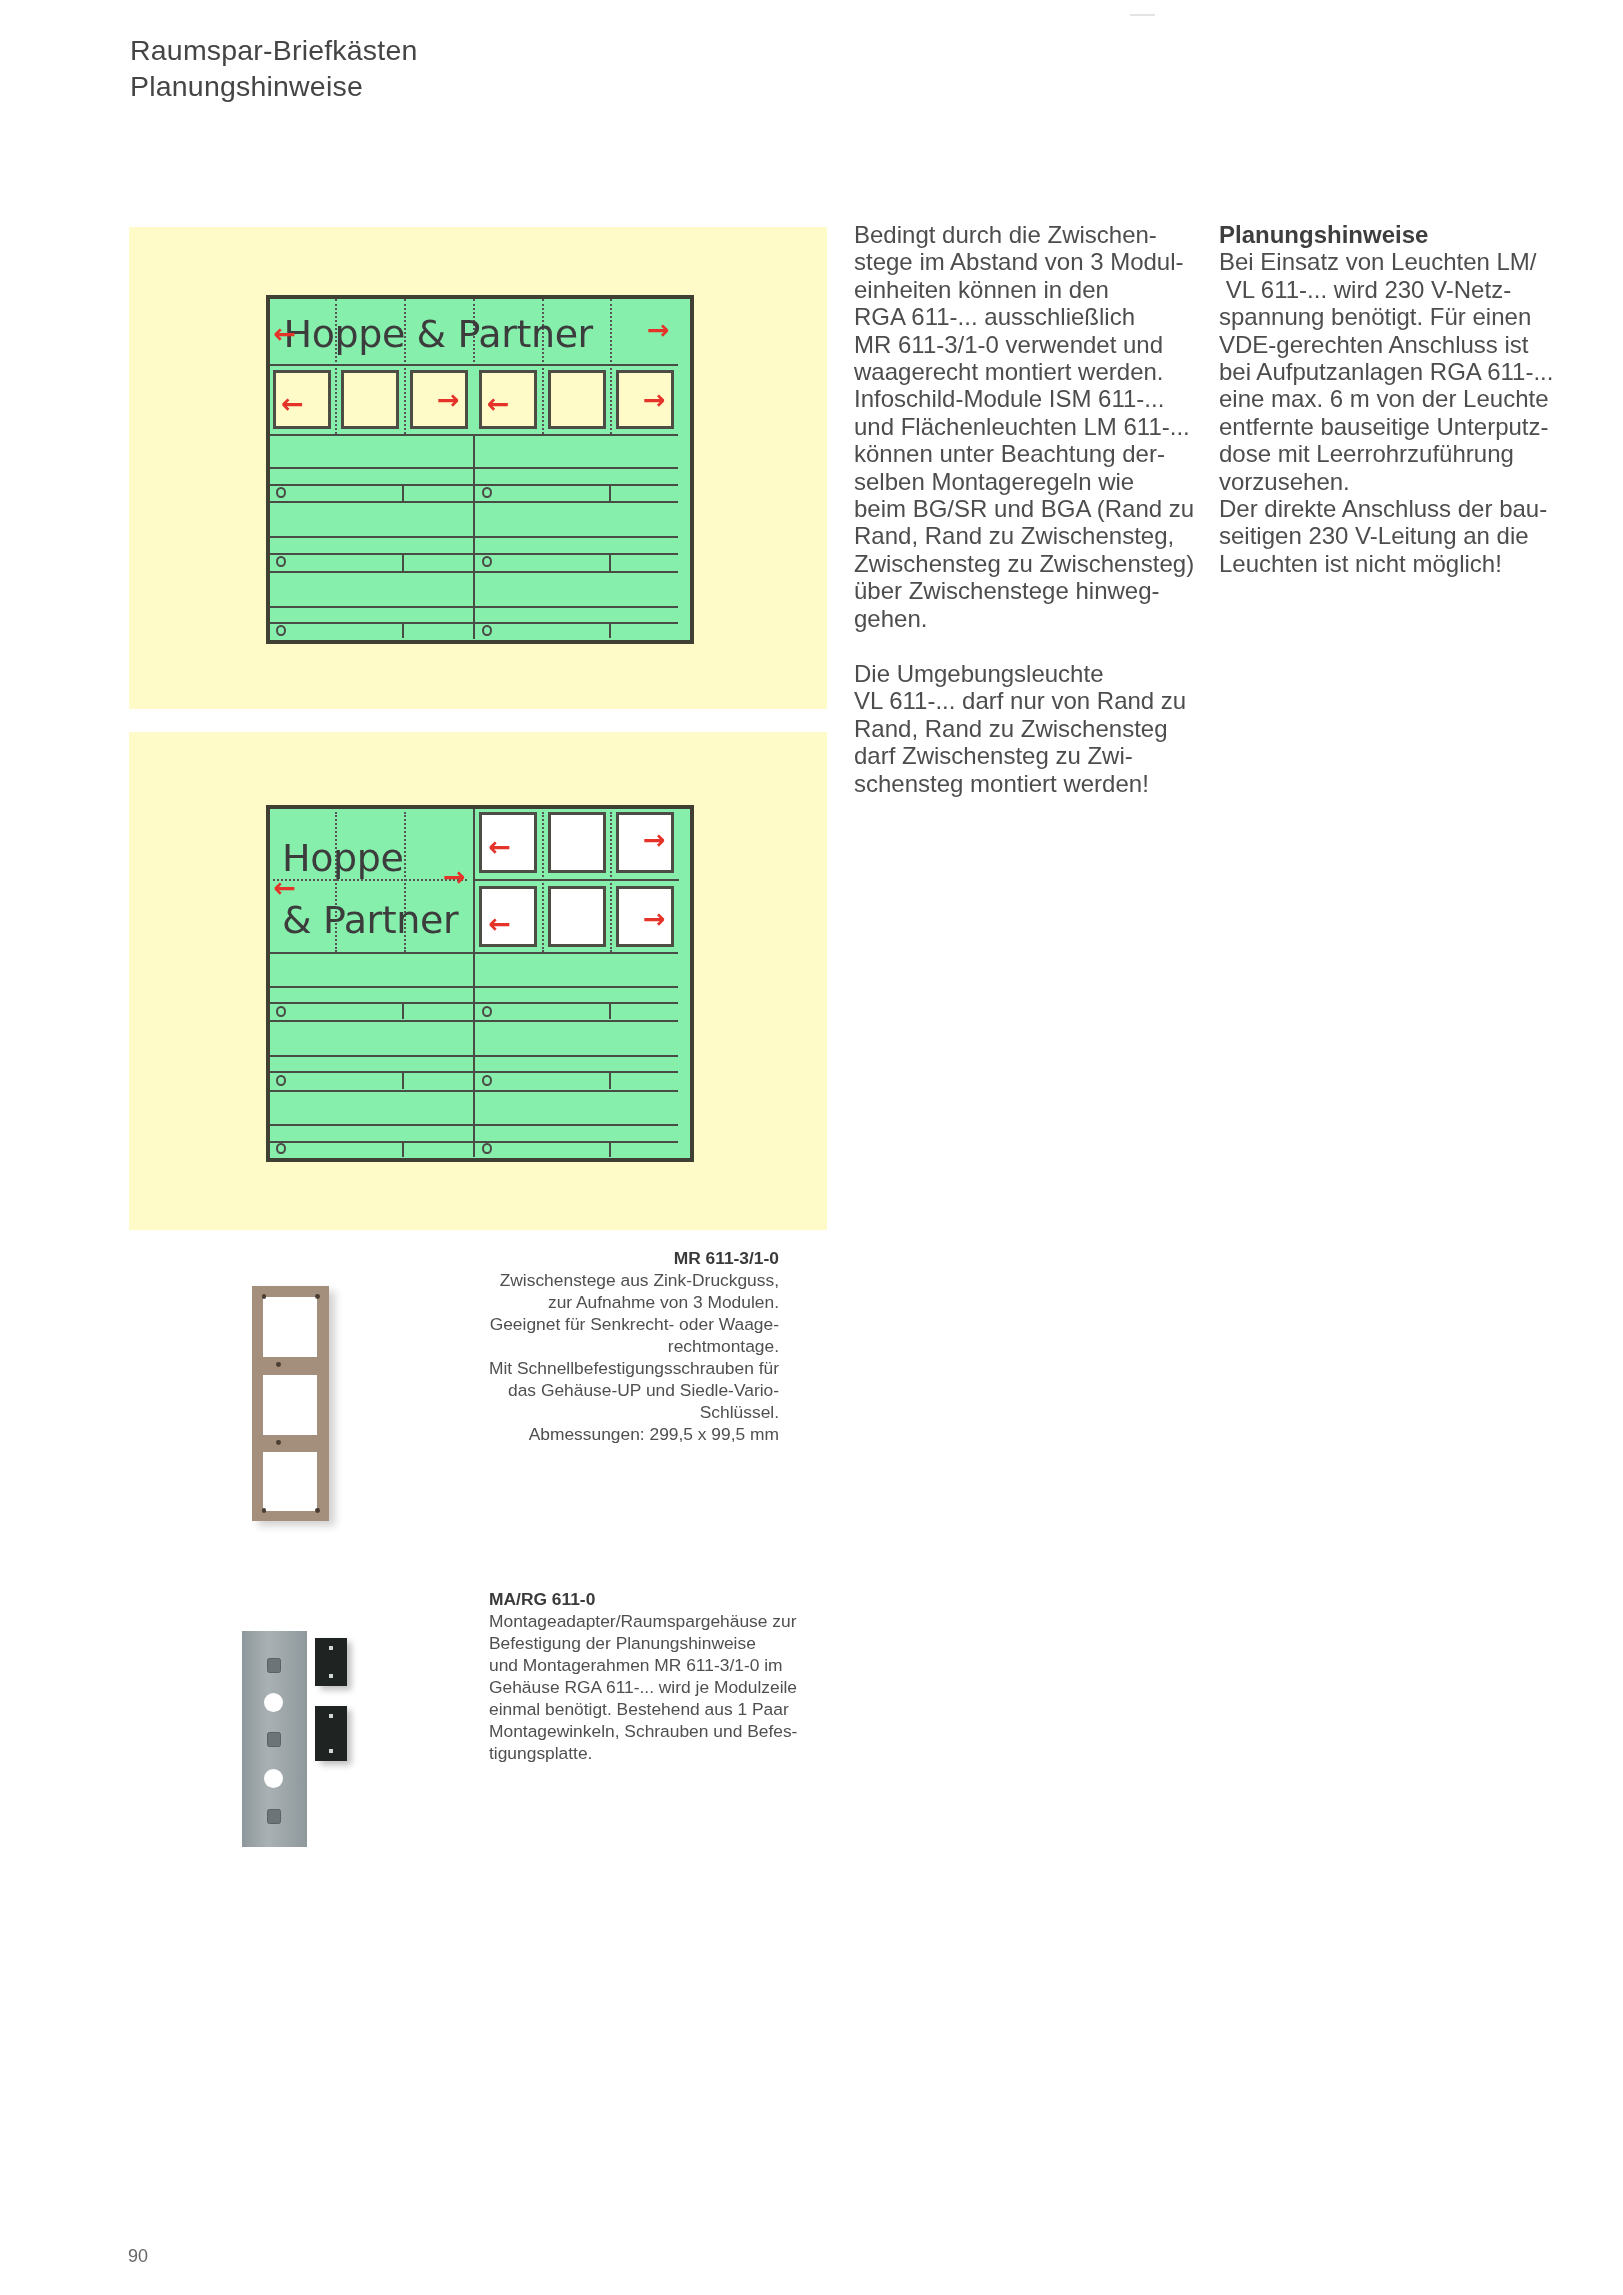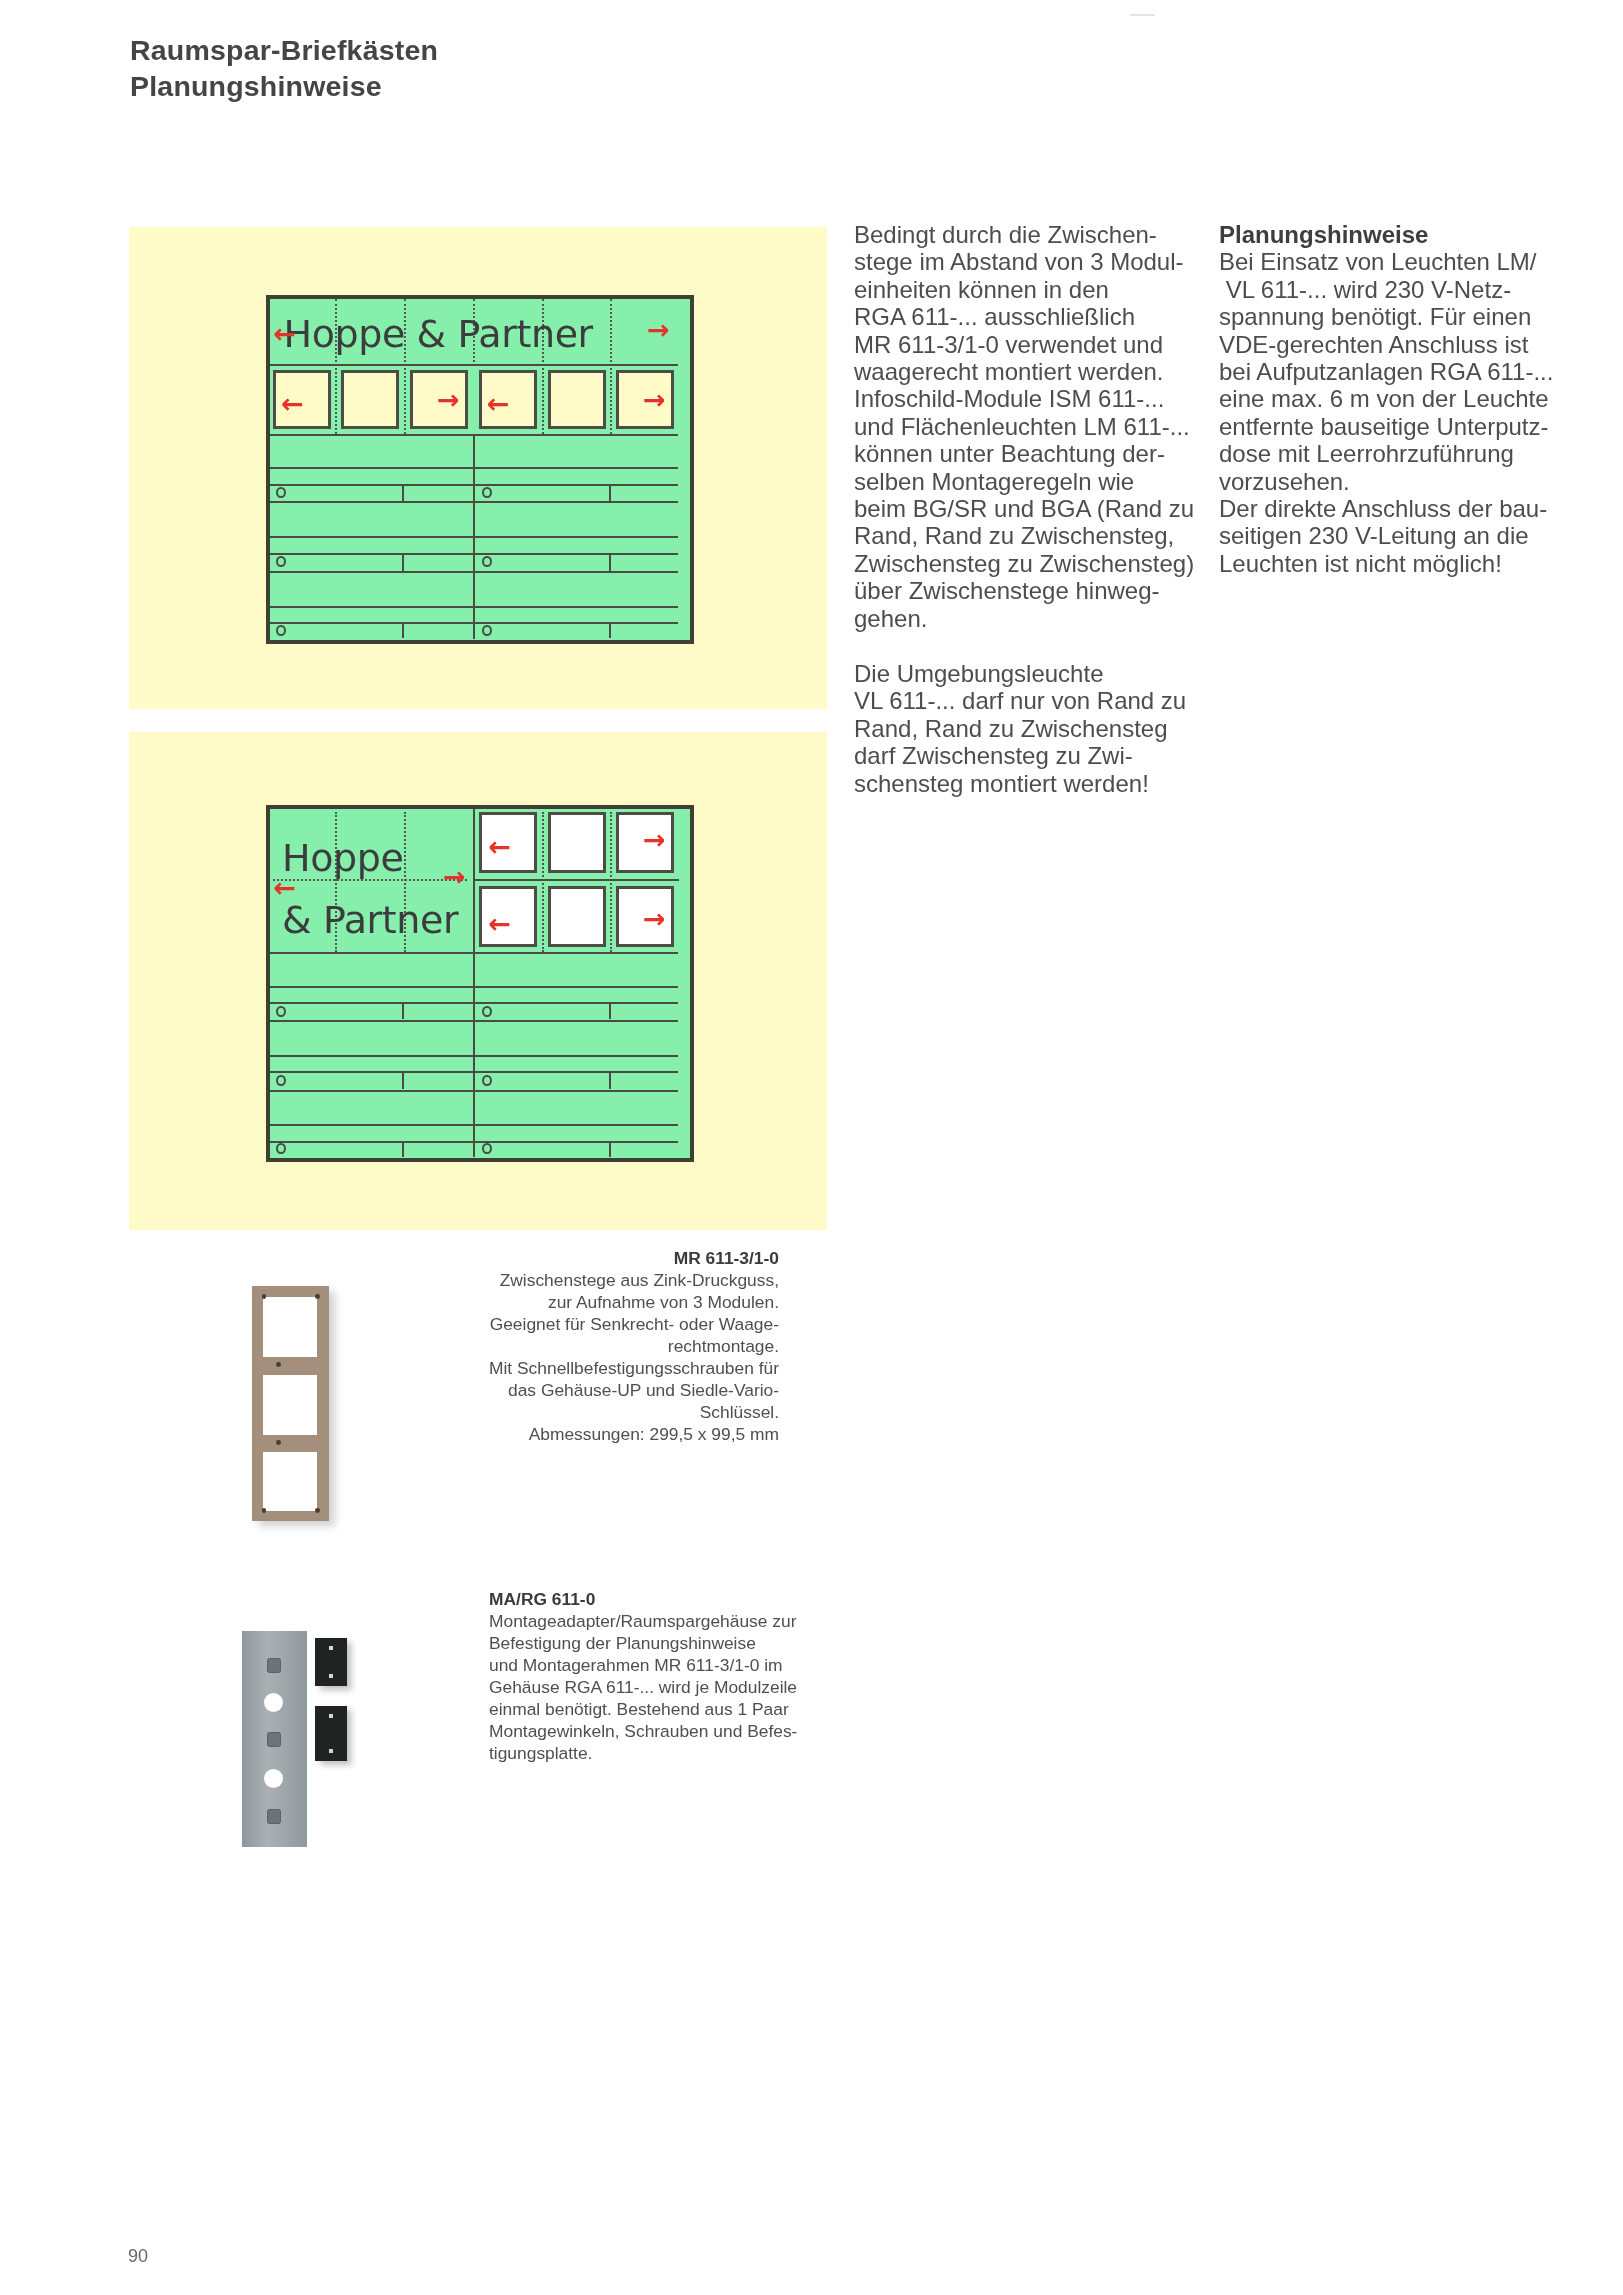--- a/index.html
+++ b/index.html
@@ -1,19 +1,19 @@
 <!DOCTYPE html>
 <html style="font-size:12.7px"><head>
 <meta charset="utf-8">
 <style>
   html, body { margin:0; padding:0; }
   body { width:1623px; height:2295px; position:relative; background:#ffffff; overflow:hidden;
          font-family:"Liberation Sans", "DejaVu Sans", sans-serif; color:#4a4a4a; }
   .abs { position:absolute; }
-  .title { left:130px; top:32px; font-size:28.5px; line-height:36px; font-weight:bold; color:#454545; letter-spacing:0.2px; }
+  .title { left:130px; top:32px; font-size:28.5px; line-height:36px; font-weight:normal; color:#454545; letter-spacing:0.2px; }
   .title div { white-space:nowrap; }
   .topmark { left:1130px; top:14.3px; width:25px; height:1.6px; background:#e4e4e4; }
 
   .panel { left:129px; width:698px; background:#fffbc8; }
   .panel1 { top:227px; height:482px; }
   .panel2 { top:732px; height:498px; }
 
   
   .box { position:absolute; left:266px; width:428px; background:#86efac; border:4.8px solid #3f3f33; box-sizing:border-box; }
   .box1 { top:295px; height:349px; }

